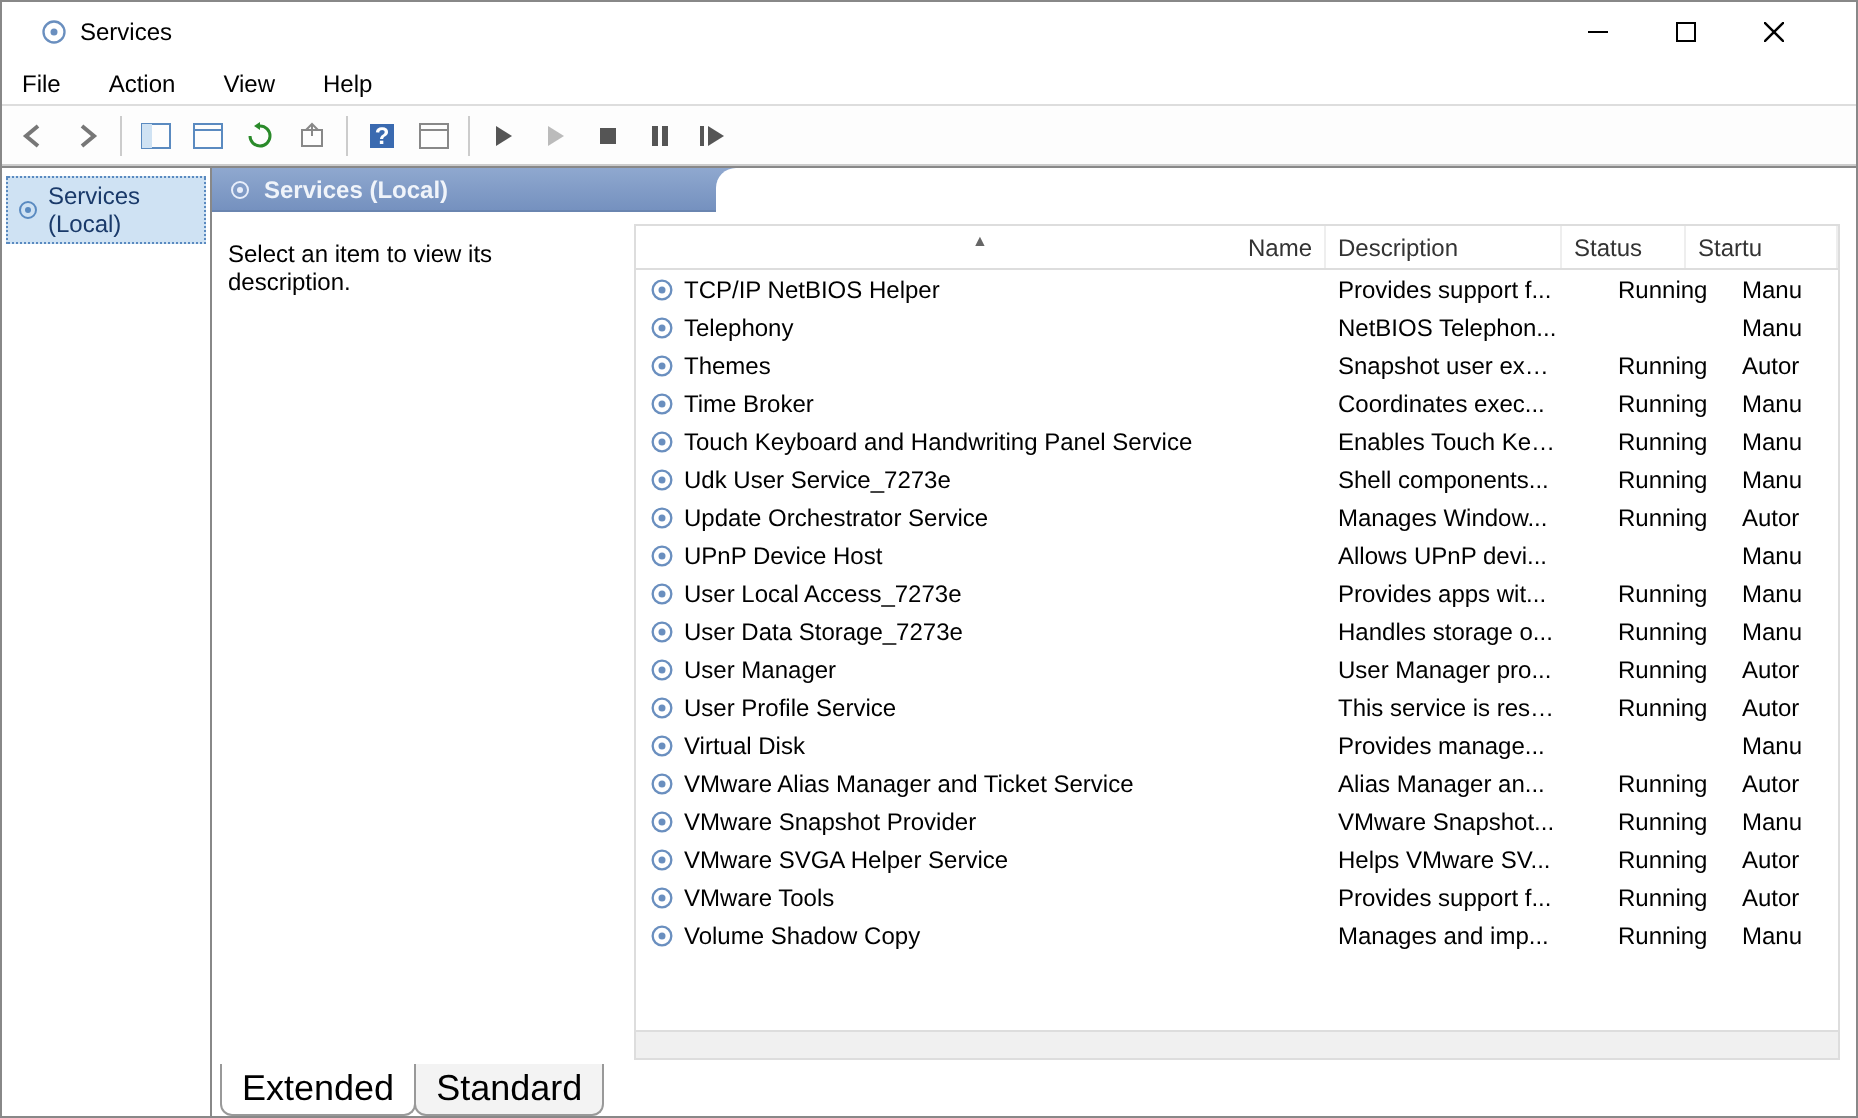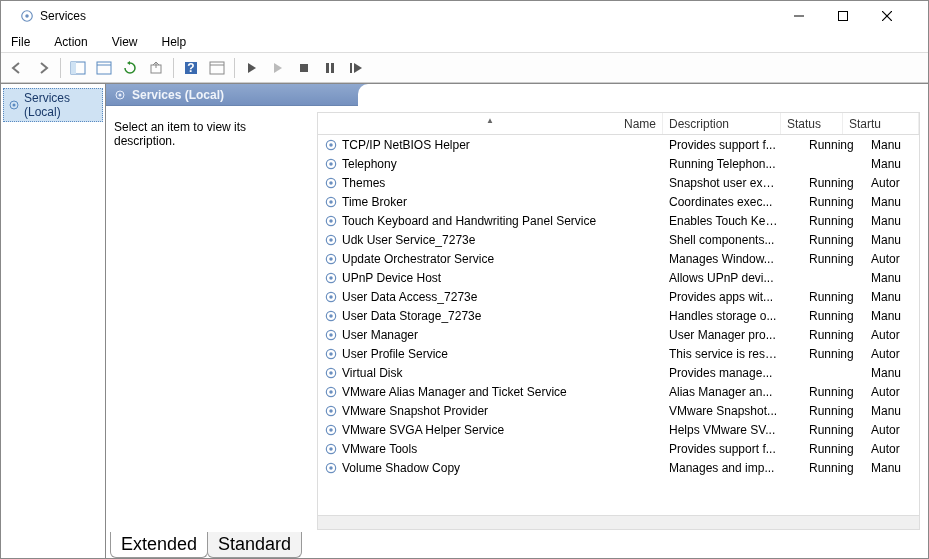--- a/index.html
+++ b/index.html
@@ -217,21 +217,21 @@
             <div class="row">
               <div class="cell c-name">
                 <span class="gear-icon">
                   <svg width="14" height="14" viewBox="0 0 24 24">
                     <circle cx="12" cy="12" r="8" fill="none" stroke="#6a8fbf" stroke-width="2"></circle>
                     <circle cx="12" cy="12" r="3" fill="#6a8fbf"></circle>
                   </svg>
                 </span>
                 <span>Telephony</span>
               </div>
-              <div class="cell c-desc">Running Telephon...</div>
+              <div class="cell c-desc">NetBIOS Telephon...</div>
               <div class="cell c-status"></div>
               <div class="cell c-startup">Manu</div>
             </div>
             <div class="row">
               <div class="cell c-name">
                 <span class="gear-icon">
                   <svg width="14" height="14" viewBox="0 0 24 24">
                     <circle cx="12" cy="12" r="8" fill="none" stroke="#6a8fbf" stroke-width="2"></circle>
                     <circle cx="12" cy="12" r="3" fill="#6a8fbf"></circle>
                   </svg>
@@ -313,21 +313,21 @@
               <div class="cell c-startup">Manu</div>
             </div>
             <div class="row">
               <div class="cell c-name">
                 <span class="gear-icon">
                   <svg width="14" height="14" viewBox="0 0 24 24">
                     <circle cx="12" cy="12" r="8" fill="none" stroke="#6a8fbf" stroke-width="2"></circle>
                     <circle cx="12" cy="12" r="3" fill="#6a8fbf"></circle>
                   </svg>
                 </span>
-                <span>User Data Access_7273e</span>
+                <span>User Local Access_7273e</span>
               </div>
               <div class="cell c-desc">Provides apps wit...</div>
               <div class="cell c-status">Running</div>
               <div class="cell c-startup">Manu</div>
             </div>
             <div class="row">
               <div class="cell c-name">
                 <span class="gear-icon">
                   <svg width="14" height="14" viewBox="0 0 24 24">
                     <circle cx="12" cy="12" r="8" fill="none" stroke="#6a8fbf" stroke-width="2"></circle>

